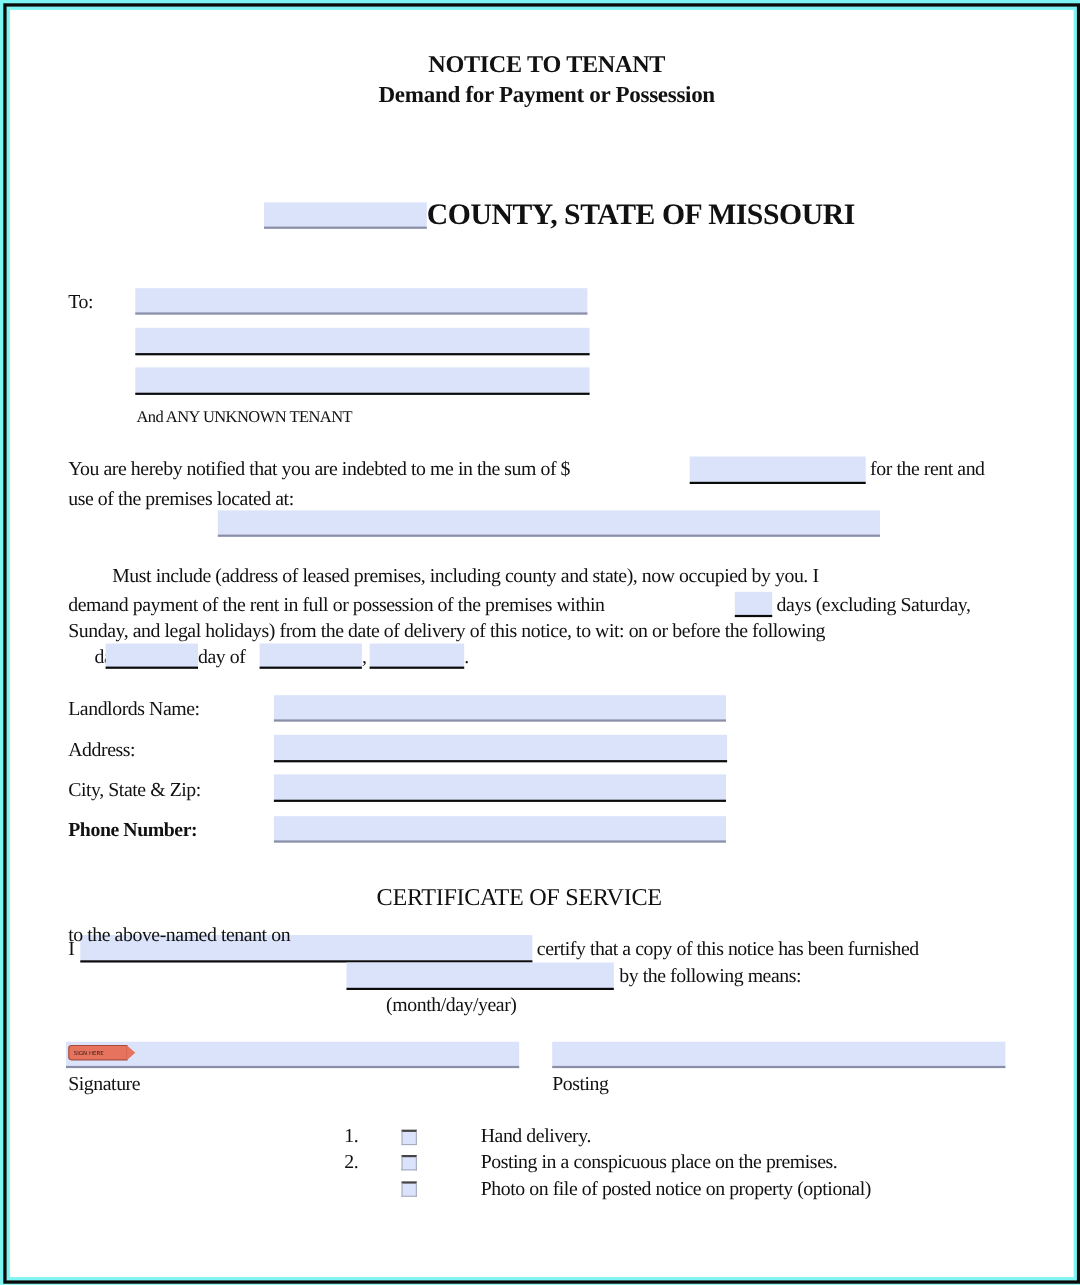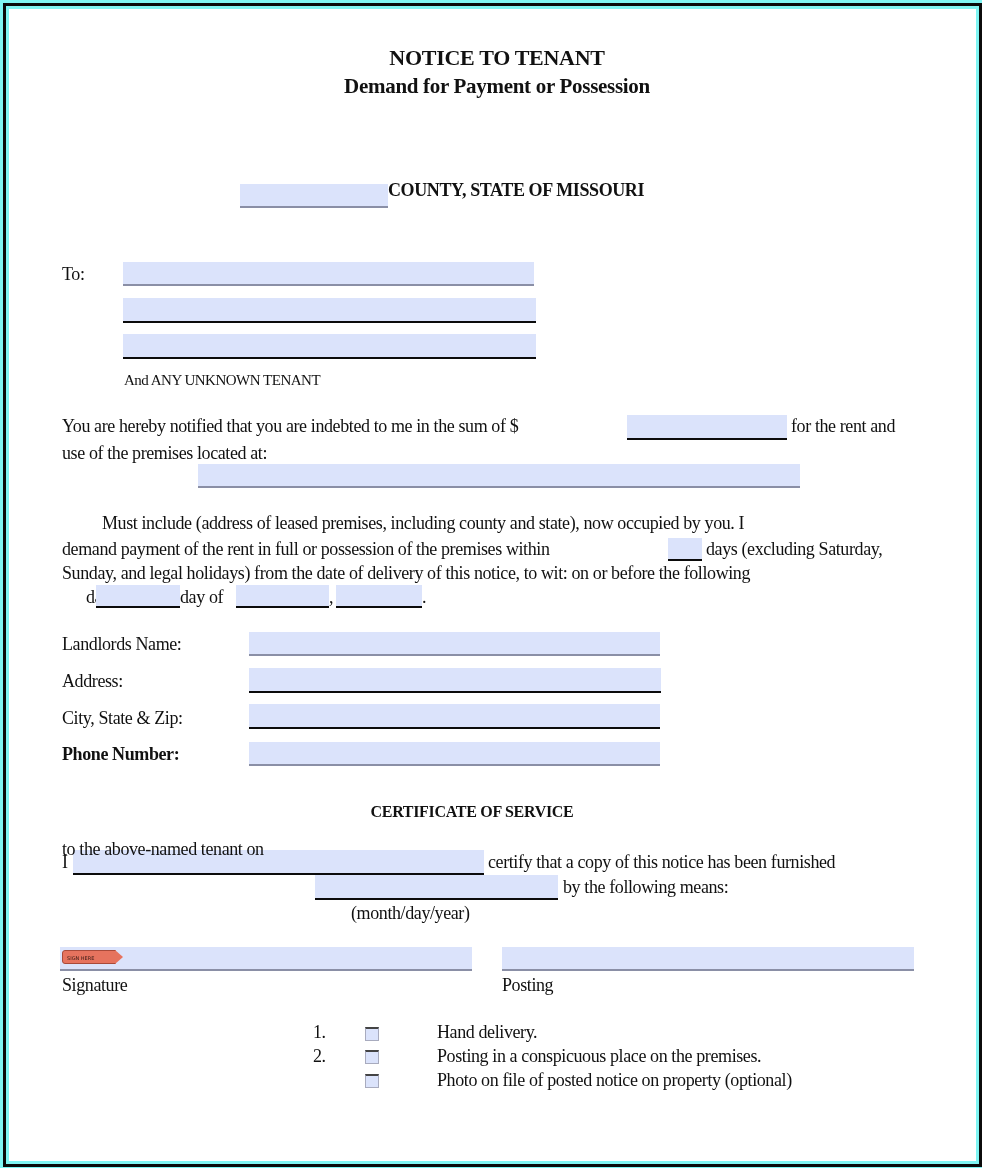--- a/index.html
+++ b/index.html
@@ -15,29 +15,29 @@
       border-right: 3px solid #0b0b0b; border-bottom: 3px solid #0b0b0b;
       background: #7ff5f3;
     }
     .page {
       position: absolute; left: 3px; top: 3px; right: 3px; bottom: 3px;
       background: #ffffff;
     }
     .abs { position: absolute; white-space: nowrap; }
     .title { font-weight: bold; font-size: 22px; letter-spacing: -0.3px; }
     .subtitle { font-weight: bold; font-size: 21px; letter-spacing: -0.3px; }
-    .county { font-weight: bold; font-size: 18px; letter-spacing: -0.4px; }
+    .county { font-weight: bold; font-size: 27px; letter-spacing: -0.4px; }
     .body-text { font-size: 18px; letter-spacing: -0.4px; }
     .small { font-size: 15px; letter-spacing: -0.5px; }
     .field {
       position: absolute; background: #dbe3fb; box-sizing: border-box;
       border-bottom: 2px solid #8a8fa6;
     }
     .field.dark { border-bottom: 2px solid #0b0b0b; }
-    .cert-heading { font-weight: bold; font-size: 16px; letter-spacing: -0.3px; }
+    .cert-heading { font-weight: normal; font-size: 22px; letter-spacing: -0.3px; }
     .checkbox {
       position: absolute; width: 14px; height: 14px; box-sizing: border-box;
       background: #dbe3fb; border: 1px solid #a8abbe; border-top: 2px solid #444;
     }
     .sign-tag {
       position: absolute; left: 62px; top: 950px; width: 54px; height: 14px;
       background: #e6735e; border: 1px solid #a84a3a; border-radius: 3px 0 0 3px;
       font-family: "DejaVu Sans", sans-serif; font-size: 5px; color: #3a1a14;
       line-height: 14px; padding-left: 4px; box-sizing: border-box;
     }

